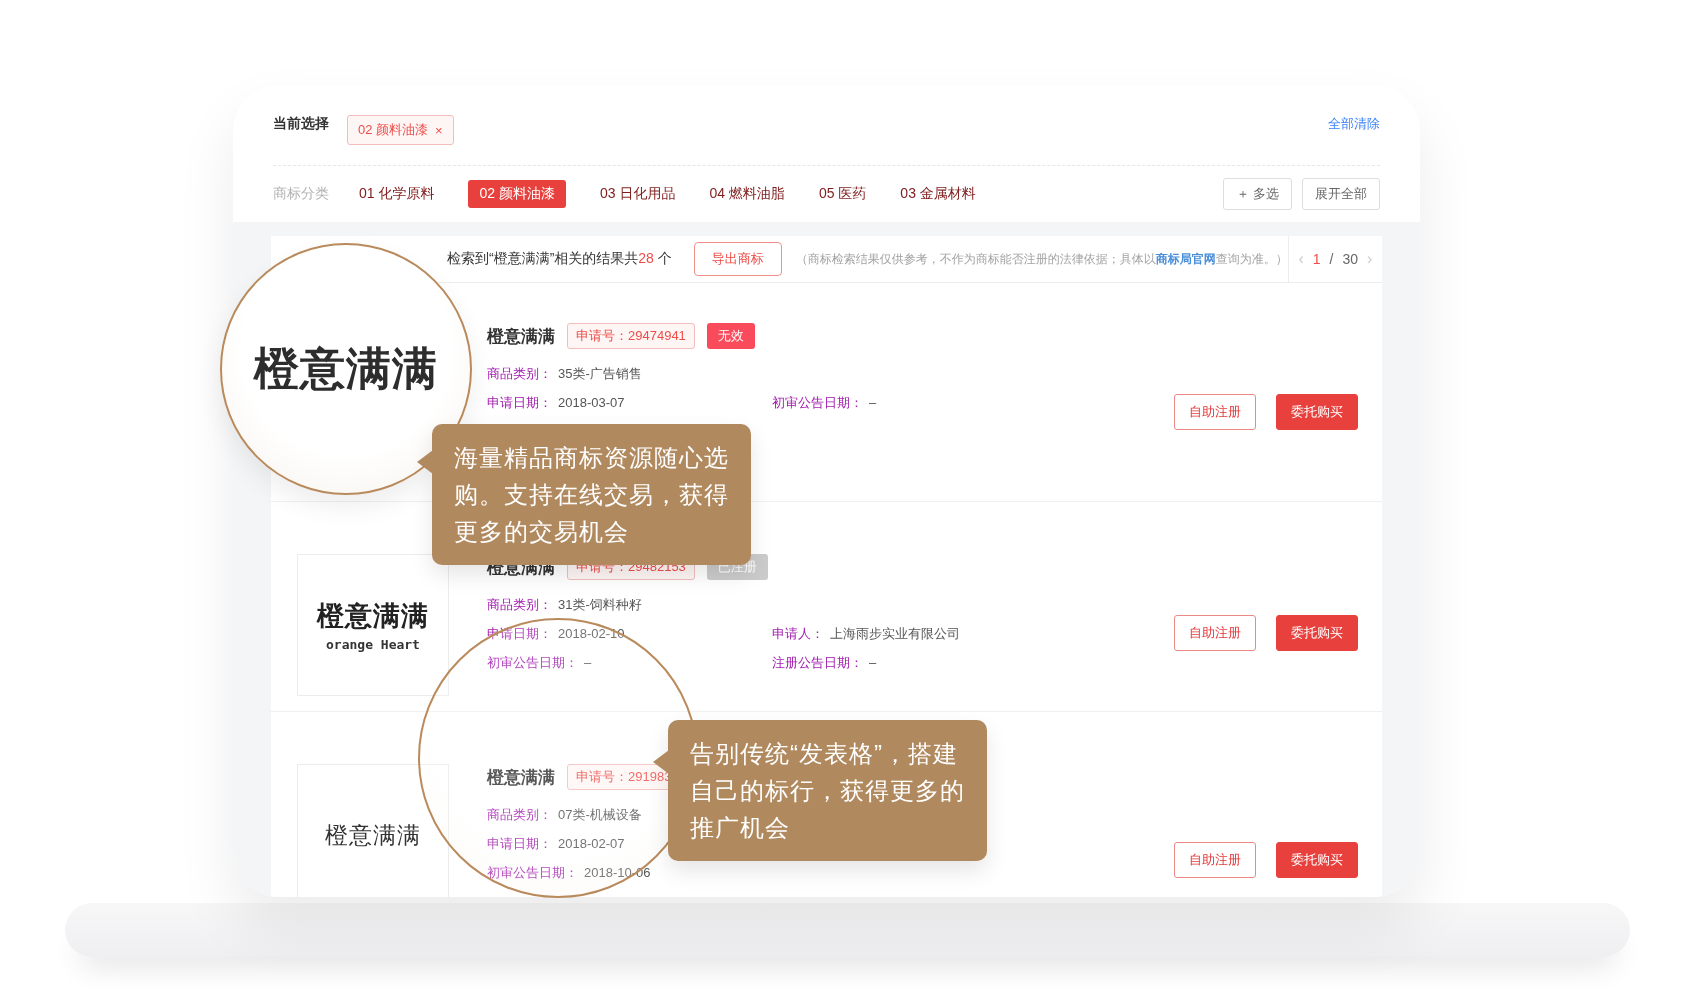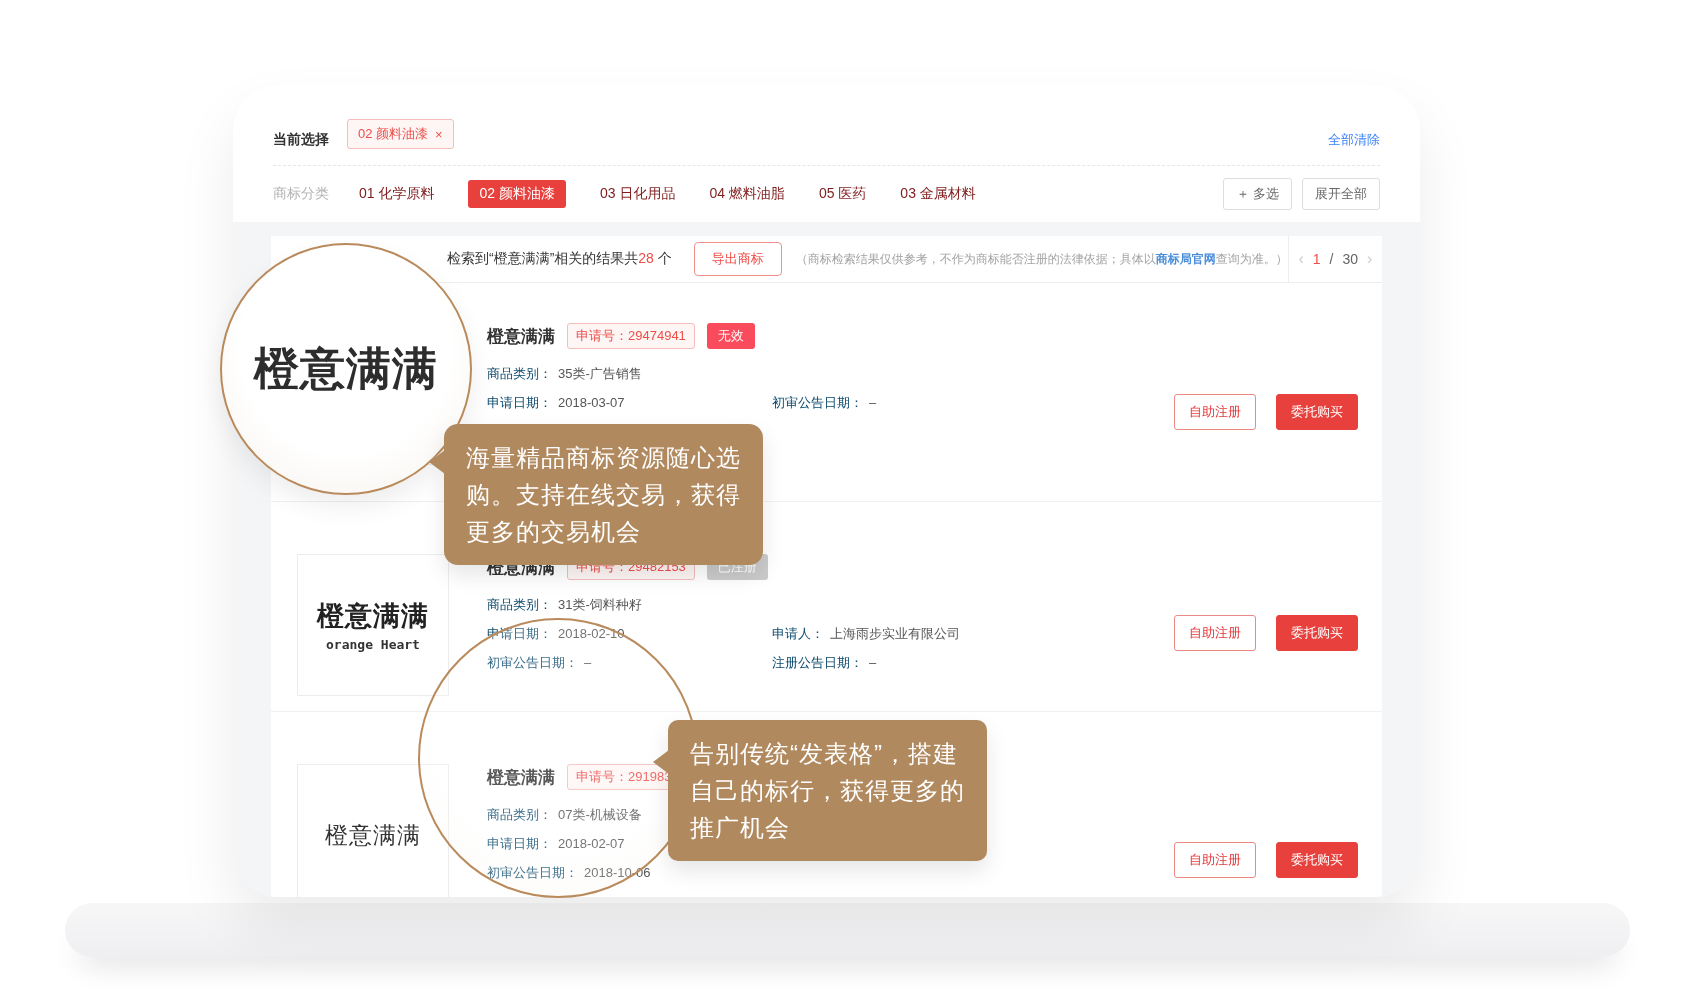--- a/index.html
+++ b/index.html
@@ -11,21 +11,21 @@
   .base-bar { position:absolute; left:65px; top:903px; width:1565px; height:54px;
     background:linear-gradient(#f7f7f8,#efeff1); border-radius:28px;
     box-shadow:0 22px 30px -14px rgba(0,0,0,.12); }
 
   
   .window { position:absolute; left:233px; top:85px; width:1187px; height:812px;
     background:#fff; border-radius:46px; overflow:hidden; z-index:1;
     box-shadow:0 30px 60px rgba(0,0,0,.08); display:flex; flex-direction:column; }
 
   .filter-header { padding:30px 40px 0; background:#fff; }
-  .current-row { display:flex; align-items:flex-end; height:34px; }
+  .current-row { display:flex; align-items:flex-start; height:34px; }
   .current-label { font-size:14px; color:#333; font-weight:bold; margin-right:18px; }
   .chip { display:inline-flex; align-items:center; gap:7px; font-size:13px; color:#ee4d49;
     background:#fef6f5; border:1px solid #f3bdbb; border-radius:3px; padding:5px 10px; cursor:pointer; }
   .chip-x { color:#ee4d49; font-size:13px; line-height:1; }
   .clear-all { margin-left:auto; font-size:13px; color:#3b82f6; cursor:pointer; text-decoration:none;font-family:Liberation Serif, serif; }
   .dashed { border-top:1px dashed #e6e6e6; margin-top:16px; }
   .cat-row { display:flex; align-items:center; height:56px; }
   .cat-label { font-size:14px; color:#b3b3b3; margin-right:30px; }
   .cat-item { font-size:14px; color:#7f1d1d; margin-right:34px; cursor:pointer; padding:5px 0; white-space:nowrap; }
   .cat-item.active { background:#e8413d; color:#fff; border-radius:3px; padding:5px 11px; }
@@ -66,21 +66,21 @@
   .mark-name { font-size:17px; font-weight:bold; color:#333; }
   .appno-tag { font-size:13px; color:#ee4d49; background:#fef6f5; border:1px solid #f3bdbb;
     border-radius:3px; padding:3px 8px; white-space:nowrap; }
   .badge { font-size:13px; color:#fff; border-radius:3px; padding:4px 11px; white-space:nowrap; }
   .badge-invalid { background:#fa4b5c; }
   .badge-registered { background:#cbcbcb; }
 
   .fields { display:grid; grid-template-columns:285px 1fr; row-gap:11px; font-size:13px; }
   .field { white-space:nowrap; }
   .field.wide { grid-column:1 / span 2; }
-  .flabel { color:#0c4a6e; margin-right:6px; }
+  .flabel { color:#a21caf; margin-right:6px; }
   .fvalue { color:#555; }
 
   .actions { flex:none; align-self:center; display:flex; gap:20px; margin-left:16px;align-items:center; }
   .btn-outline { font-size:13px; color:#e4393c; background:#fff; border:1px solid #e98a87;
     border-radius:3px; padding:8px 14px; cursor:pointer; white-space:nowrap; }
   .btn-solid { font-size:13px; color:#fff; background:#e8413d; border:1px solid #e8413d;
     border-radius:3px; padding:8px 14px; cursor:pointer; white-space:nowrap; }
 
   
   .lens { position:absolute; border:2px solid #b98a5c; border-radius:50%; z-index:3; }
@@ -91,21 +91,21 @@
   .lens-1 .lens-text { font-size:45px; font-weight:bold; color:#2d2d2d; letter-spacing:1px; }
   .lens-2 { left:418px; top:618px; width:280px; height:280px; z-index:2;
     background:radial-gradient(circle at 50% 40%, rgba(255,255,255,.18) 55%, rgba(246,241,234,.35) 100%); }
 
   
   .tooltip { position:absolute; background:#b1895e; color:#fff; border-radius:10px;
     padding:15px 22px; z-index:4; font-size:24px; line-height:37px; letter-spacing:1px;
     box-shadow:0 10px 22px rgba(0,0,0,.10); }
   .tooltip .arrow { position:absolute; left:-15px; width:0; height:0;
     border-top:12px solid transparent; border-bottom:12px solid transparent; border-right:16px solid #b1895e; }
-  .tooltip-1 { left:444px; top:424px;border-radius:14px; }
+  .tooltip-1 { left:432px; top:424px; }
   .tooltip-1 .arrow { top:26px; }
   .tooltip-2 { left:668px; top:720px; }
   .tooltip-2 .arrow { top:30px; }
 </style>
 </head>
 <body>
 
 <div class="stage">
 
   <div class="base-bar"></div>

